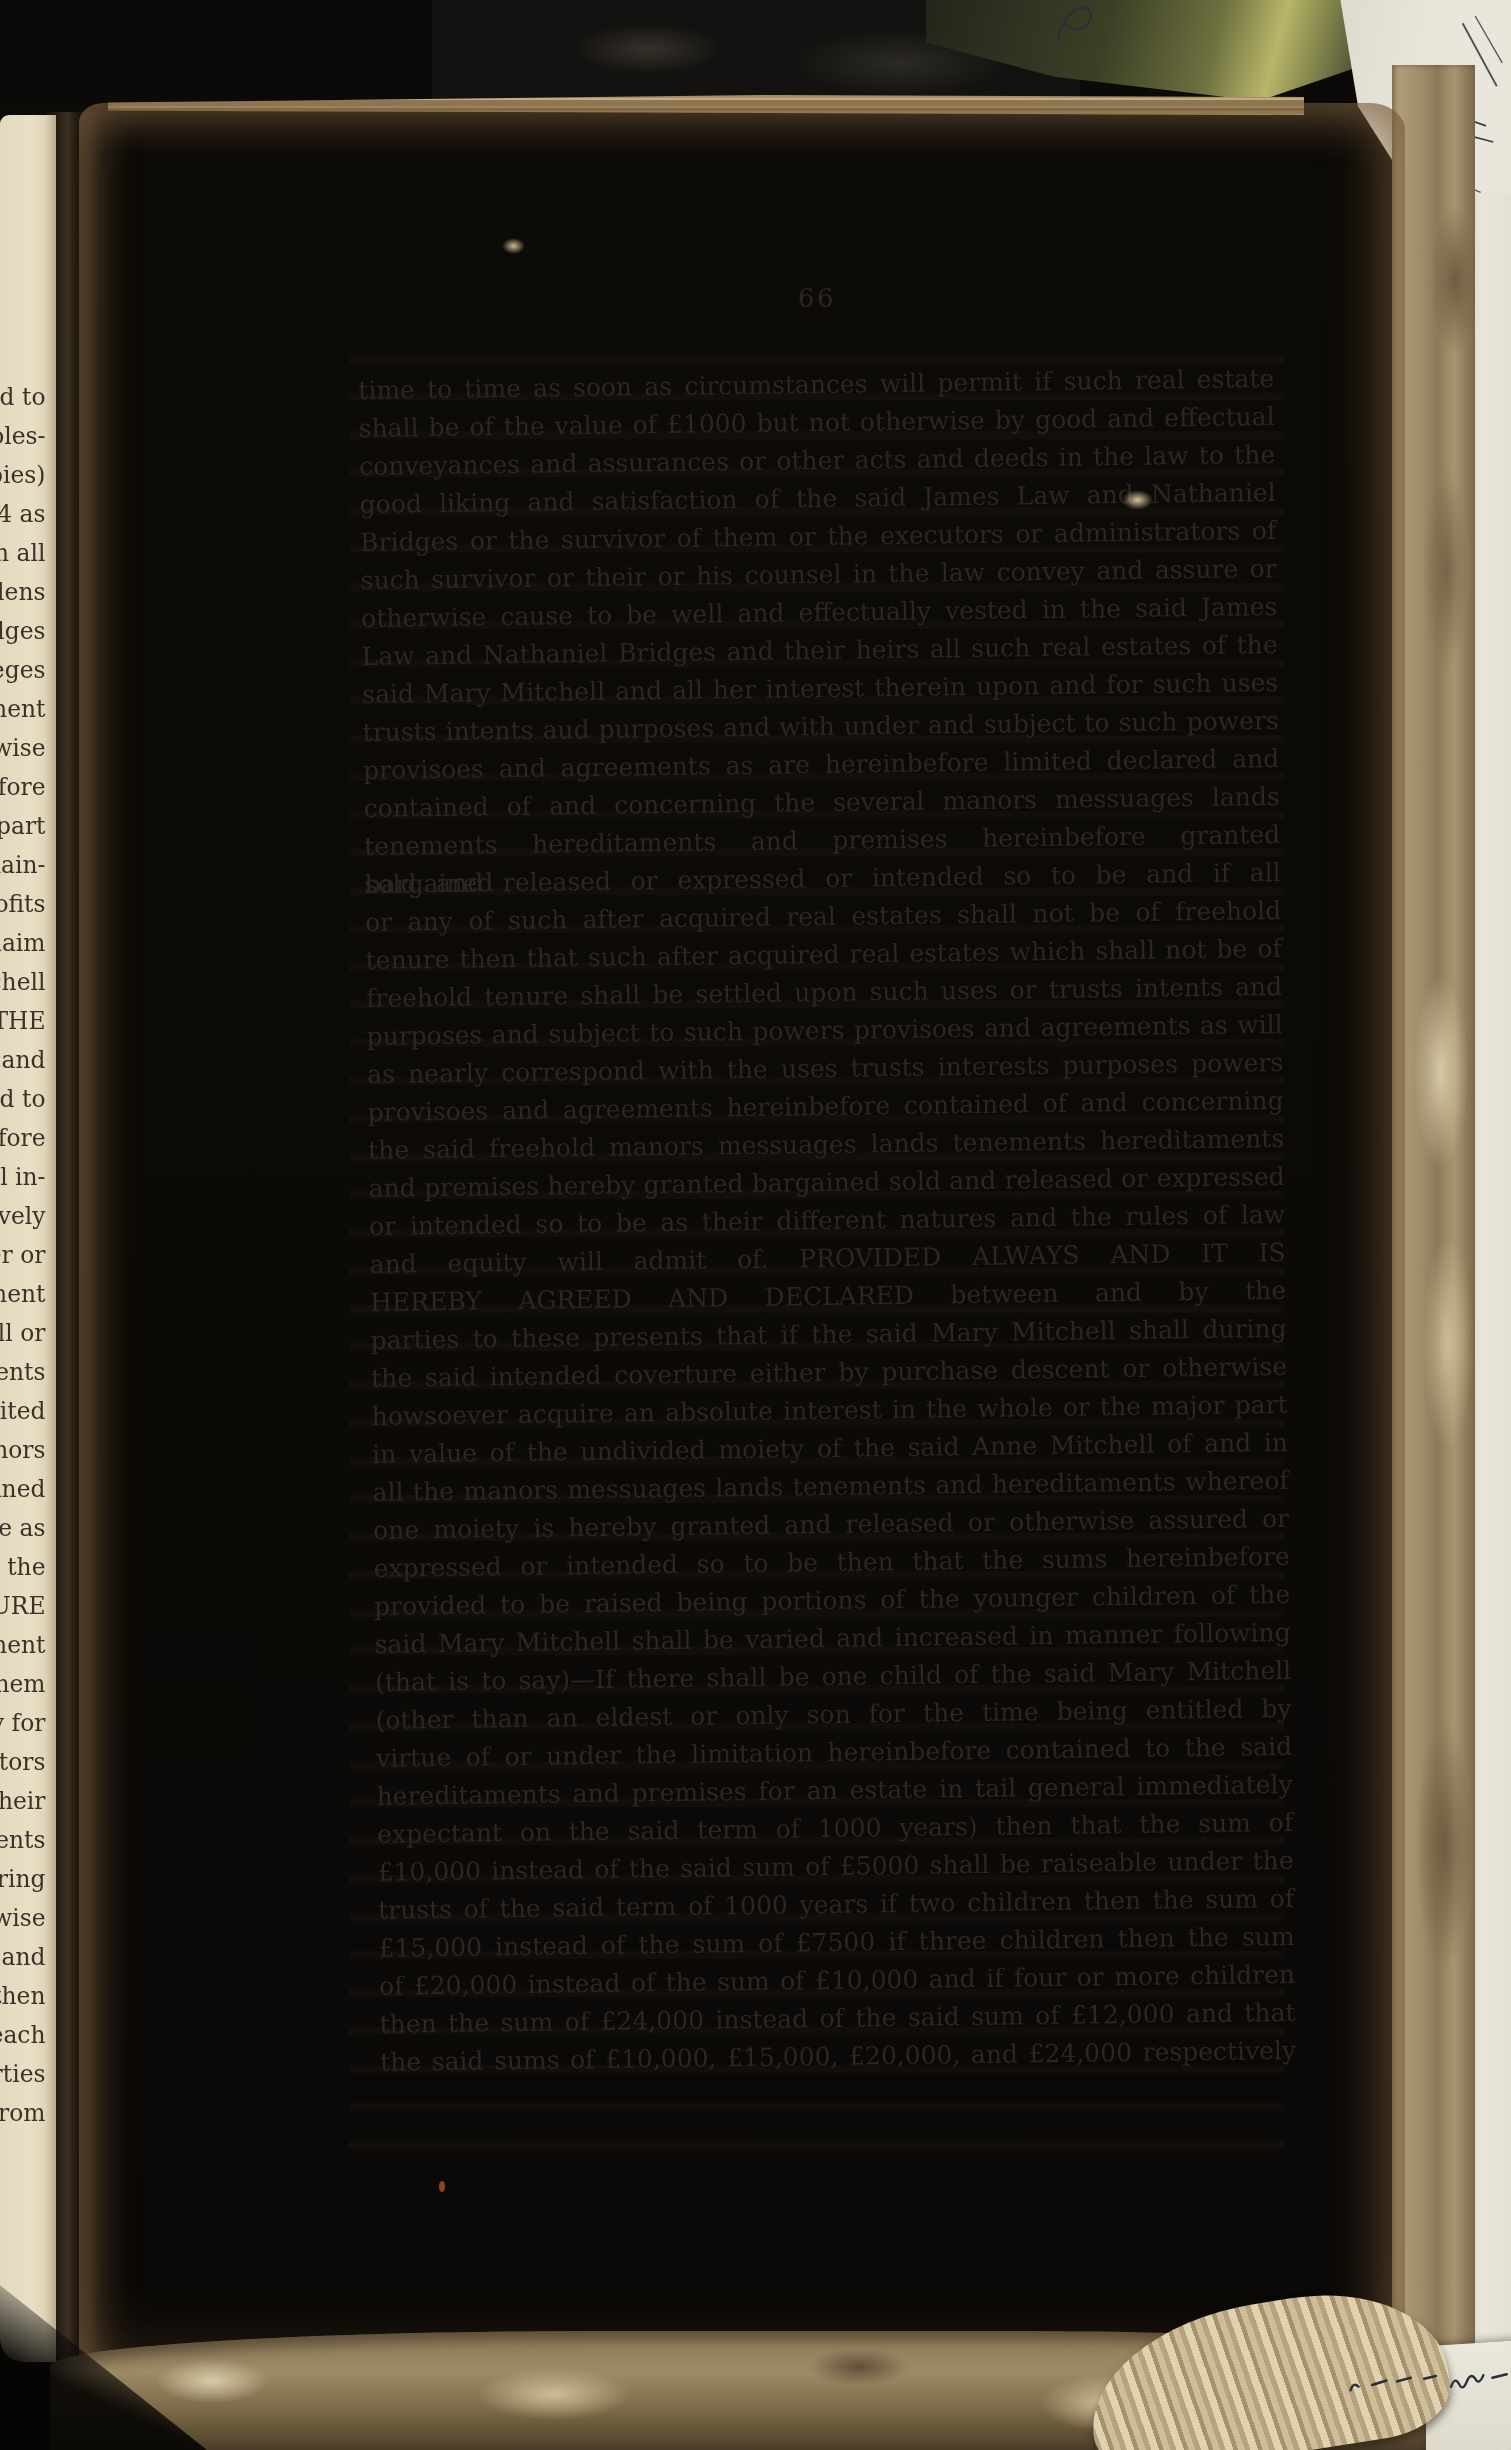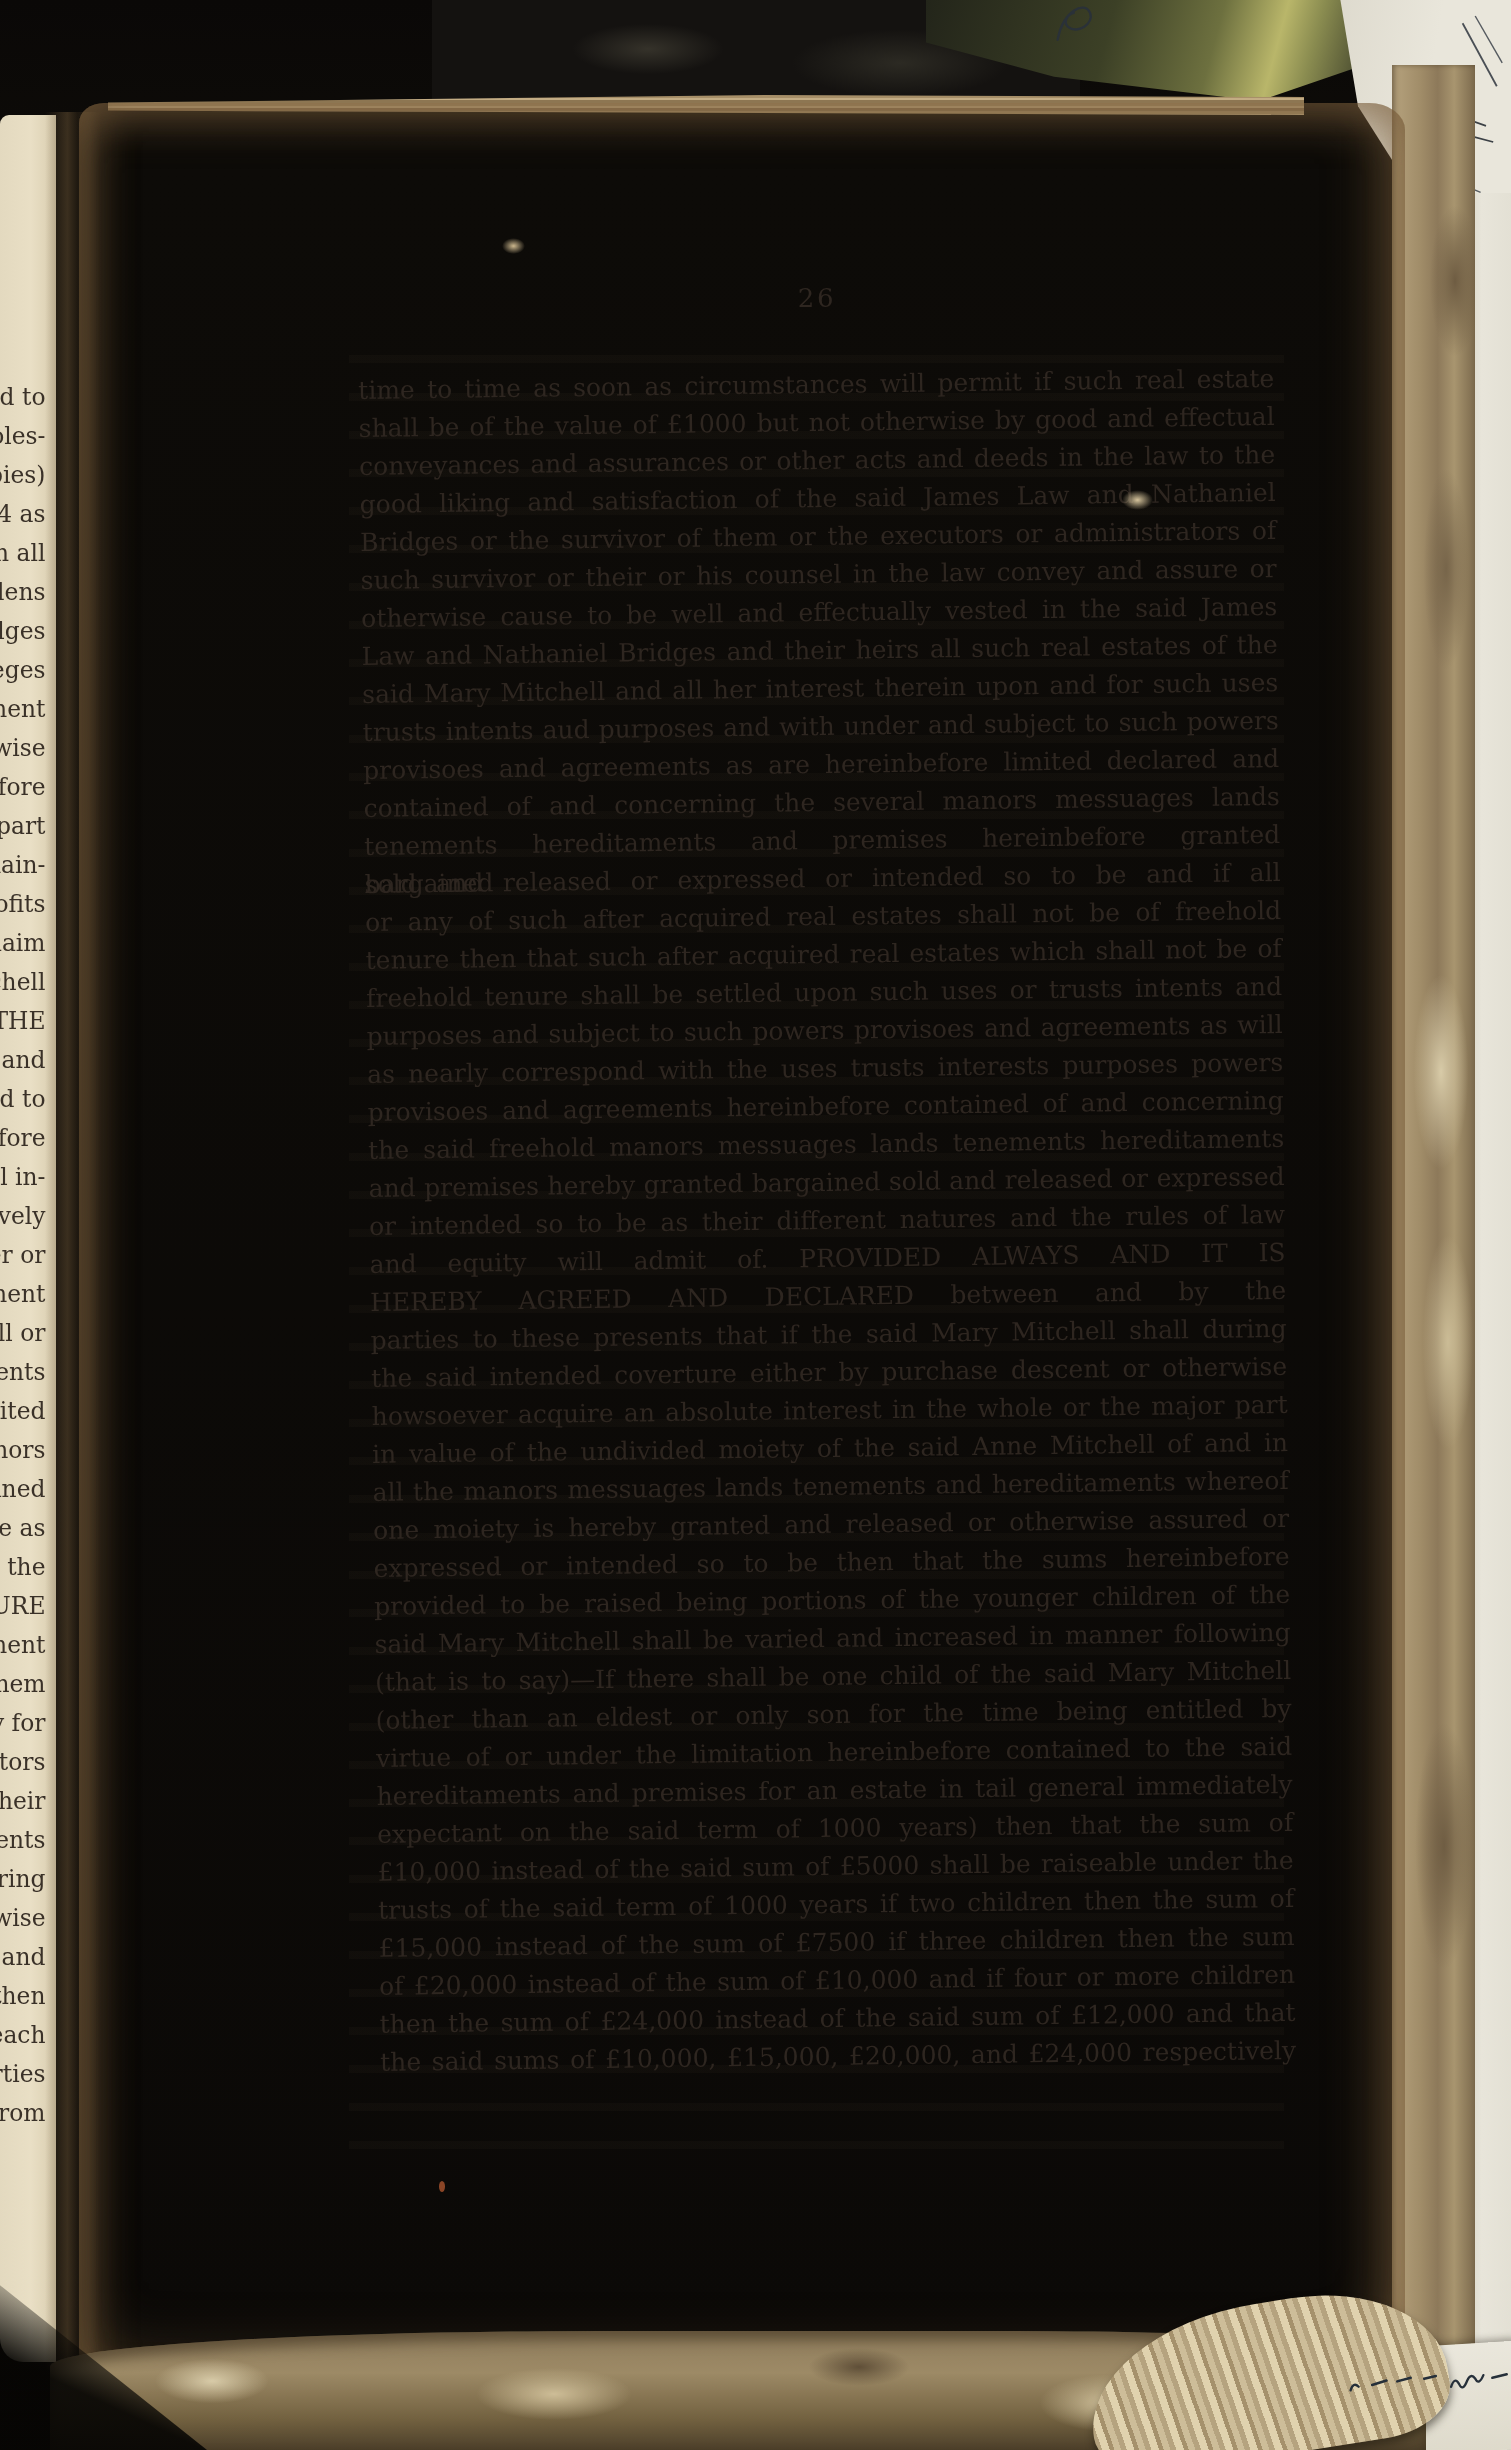--- a/index.html
+++ b/index.html
@@ -162,21 +162,21 @@
         <div class="m-item">then</div>
         <div class="m-item">each</div>
         <div class="m-item">arties</div>
         <div class="m-item">from</div>
       </div>
   </div>
   <div class="gutter"></div>
 
   <div class="top-edge-strip"></div>
   <div class="page">
-    <div class="page-number">26</div>
+    <div class="page-number">66</div>
     <div class="ghost-rows"></div>
     <div class="body-text">
         <div class="body-line">time to time as soon as circumstances will permit if such real estate</div>
         <div class="body-line">shall be of the value of £1000 but not otherwise by good and effectual</div>
         <div class="body-line">conveyances and assurances or other acts and deeds in the law to the</div>
         <div class="body-line">good liking and satisfaction of the said James Law and Nathaniel</div>
         <div class="body-line">Bridges or the survivor of them or the executors or administrators of</div>
         <div class="body-line">such survivor or their or his counsel in the law convey and assure or</div>
         <div class="body-line">otherwise cause to be well and effectually vested in the said James</div>
         <div class="body-line">Law and Nathaniel Bridges and their heirs all such real estates of the</div>

